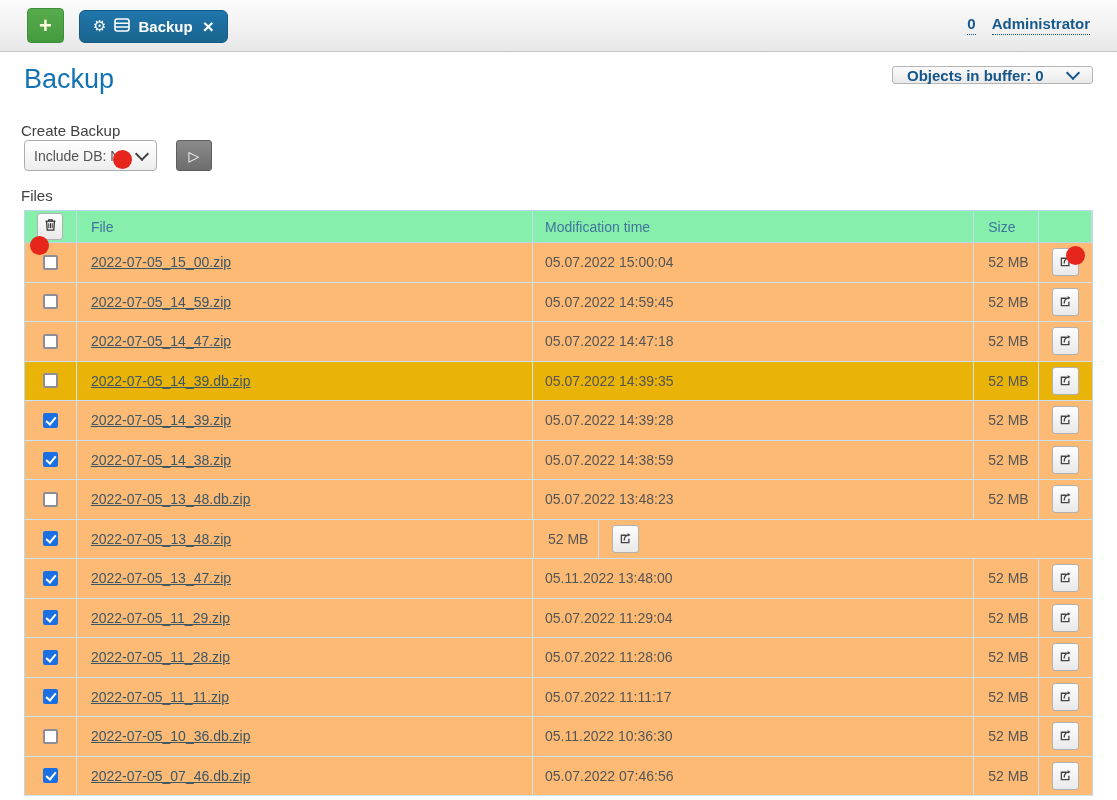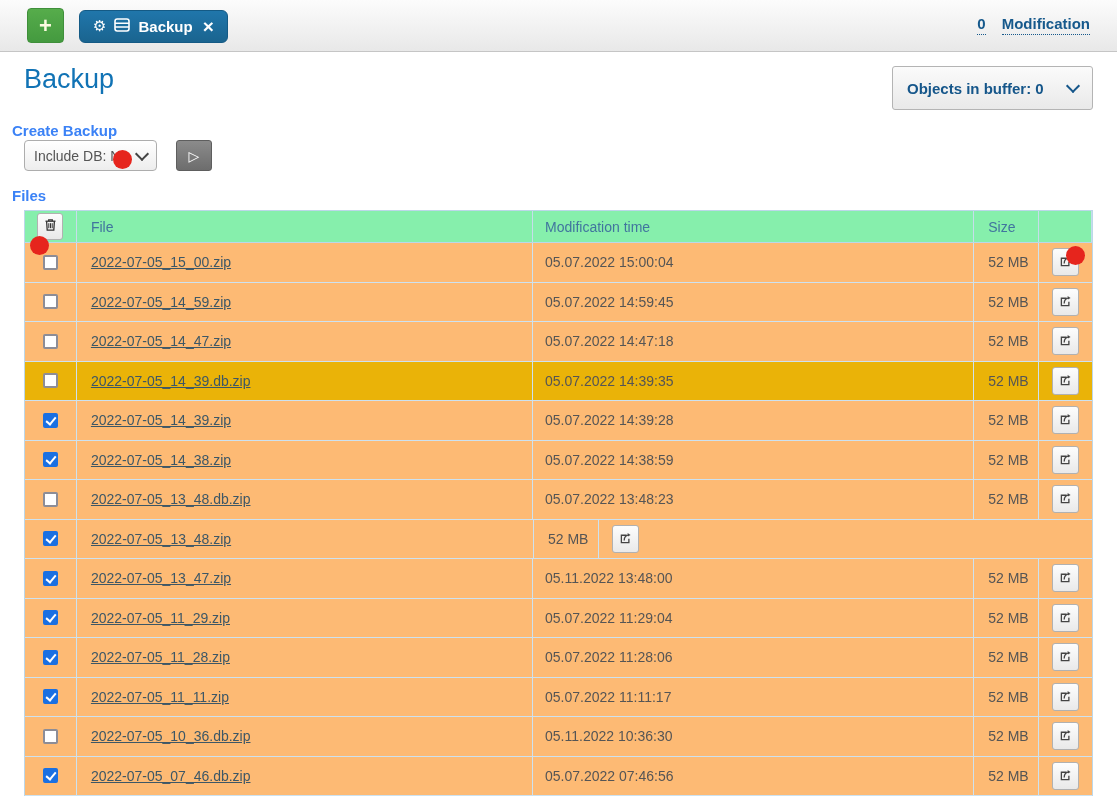--- a/index.html
+++ b/index.html
@@ -17,29 +17,29 @@
     display:flex;align-items:center;gap:8px;padding:0 13px;color:#fff;cursor:pointer;}
   .tab .gear{font-family:"DejaVu Sans",sans-serif;font-size:15px;line-height:1;}
   .tab .tab-label{font-size:15px;font-weight:bold;}
   .tab .tab-close{font-size:19px;font-weight:bold;line-height:1;margin-left:2px;cursor:pointer;}
   .user-area{position:absolute;right:27px;top:15px;display:flex;gap:16px;align-items:center;}
   .user-area a{color:#16598c;font-size:15px;font-weight:bold;text-decoration:none;
     border-bottom:1px dotted #16598c;padding-bottom:2px;cursor:pointer;}
 
   
   .page-title{position:absolute;left:24px;top:64px;font-size:27px;color:#1173b5;font-weight:400;}
-  .buffer-btn{position:absolute;top:66px;left:892px;width:201px;height:44px;box-sizing:border-box;
+  .buffer-btn{position:absolute;top:66px;left:892px;width:201px;height:18px;box-sizing:border-box;
     background:linear-gradient(#fbfbfb,#e9e9e9);border:1px solid #b4b4b4;border-radius:3px;
     display:flex;align-items:center;justify-content:space-between;padding:0 14px;cursor:pointer;}
   .buffer-btn .lbl{color:#15568a;font-size:15px;font-weight:bold;}
   .chev{width:8px;height:8px;border-right:2px solid #15568a;border-bottom:2px solid #15568a;
     transform:rotate(45deg);margin-top:-4px;}
 
   
-  .section-heading{position:absolute;left:12px;font-size:15px;font-weight:bold;color:#3b82f6;}
+  .section-heading{position:absolute;left:21px;font-size:15px;font-weight:normal;color:#404040;}
   .h-create{top:122px;}
   .h-files{top:187px;}
   .db-select{position:absolute;left:24px;top:140px;width:133px;height:31px;box-sizing:border-box;
     background:linear-gradient(#ffffff,#ededed);border:1px solid #adadad;border-radius:4px;
     display:flex;align-items:center;justify-content:space-between;padding:0 9px;cursor:pointer;}
   .db-select .lbl{color:#555;font-size:14px;}
   .db-select .chev{border-color:#444;}
   .run-btn{position:absolute;left:176px;top:140px;width:36px;height:31px;box-sizing:border-box;
     background:linear-gradient(#8b8b8b,#6d6d6d);border:1px solid #5e5e5e;border-radius:3px;
     color:#fff;font-family:"DejaVu Sans",sans-serif;font-size:14px;line-height:28px;text-align:center;cursor:pointer;padding:0;}
@@ -93,21 +93,21 @@
         <svg width="16" height="14" viewBox="0 0 16 14">
           <rect x="1" y="1" width="14" height="12" rx="2.2" fill="none" stroke="#fff" stroke-width="1.6"></rect>
           <path d="M1 5.2 H15 M1 9 H15" stroke="#fff" stroke-width="1.6"></path>
         </svg>
       </span>
       <span class="tab-label">Backup</span>
       <span class="tab-close">×</span>
     </div>
     <div class="user-area">
       <a>0</a>
-      <a>Modification</a>
+      <a>Administrator</a>
     </div>
   </div>
 
   <div class="page-title">Backup</div>
   <div class="buffer-btn">
     <span class="lbl">Objects in buffer: 0</span>
     <span class="chev"></span>
   </div>
 
   <div class="section-heading h-create">Create Backup</div>

